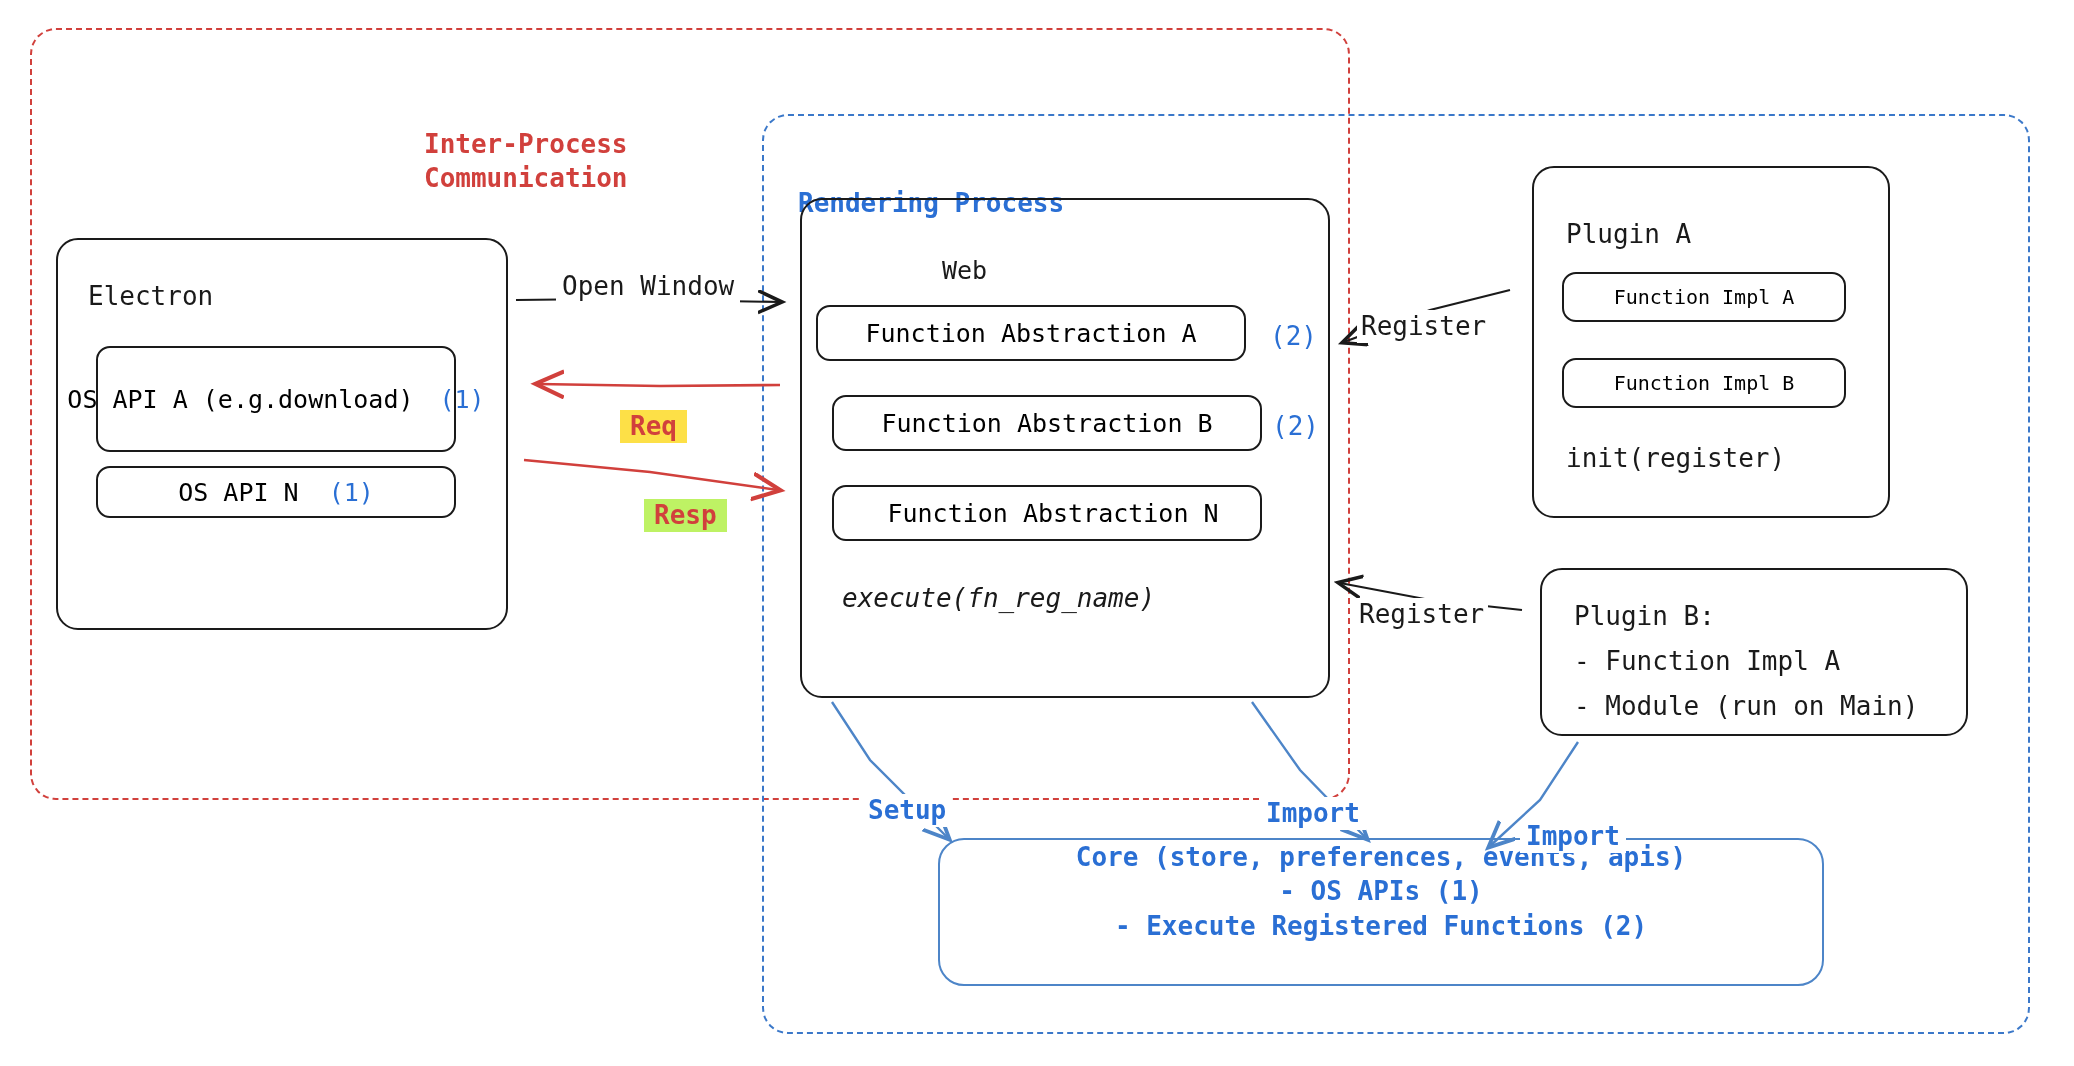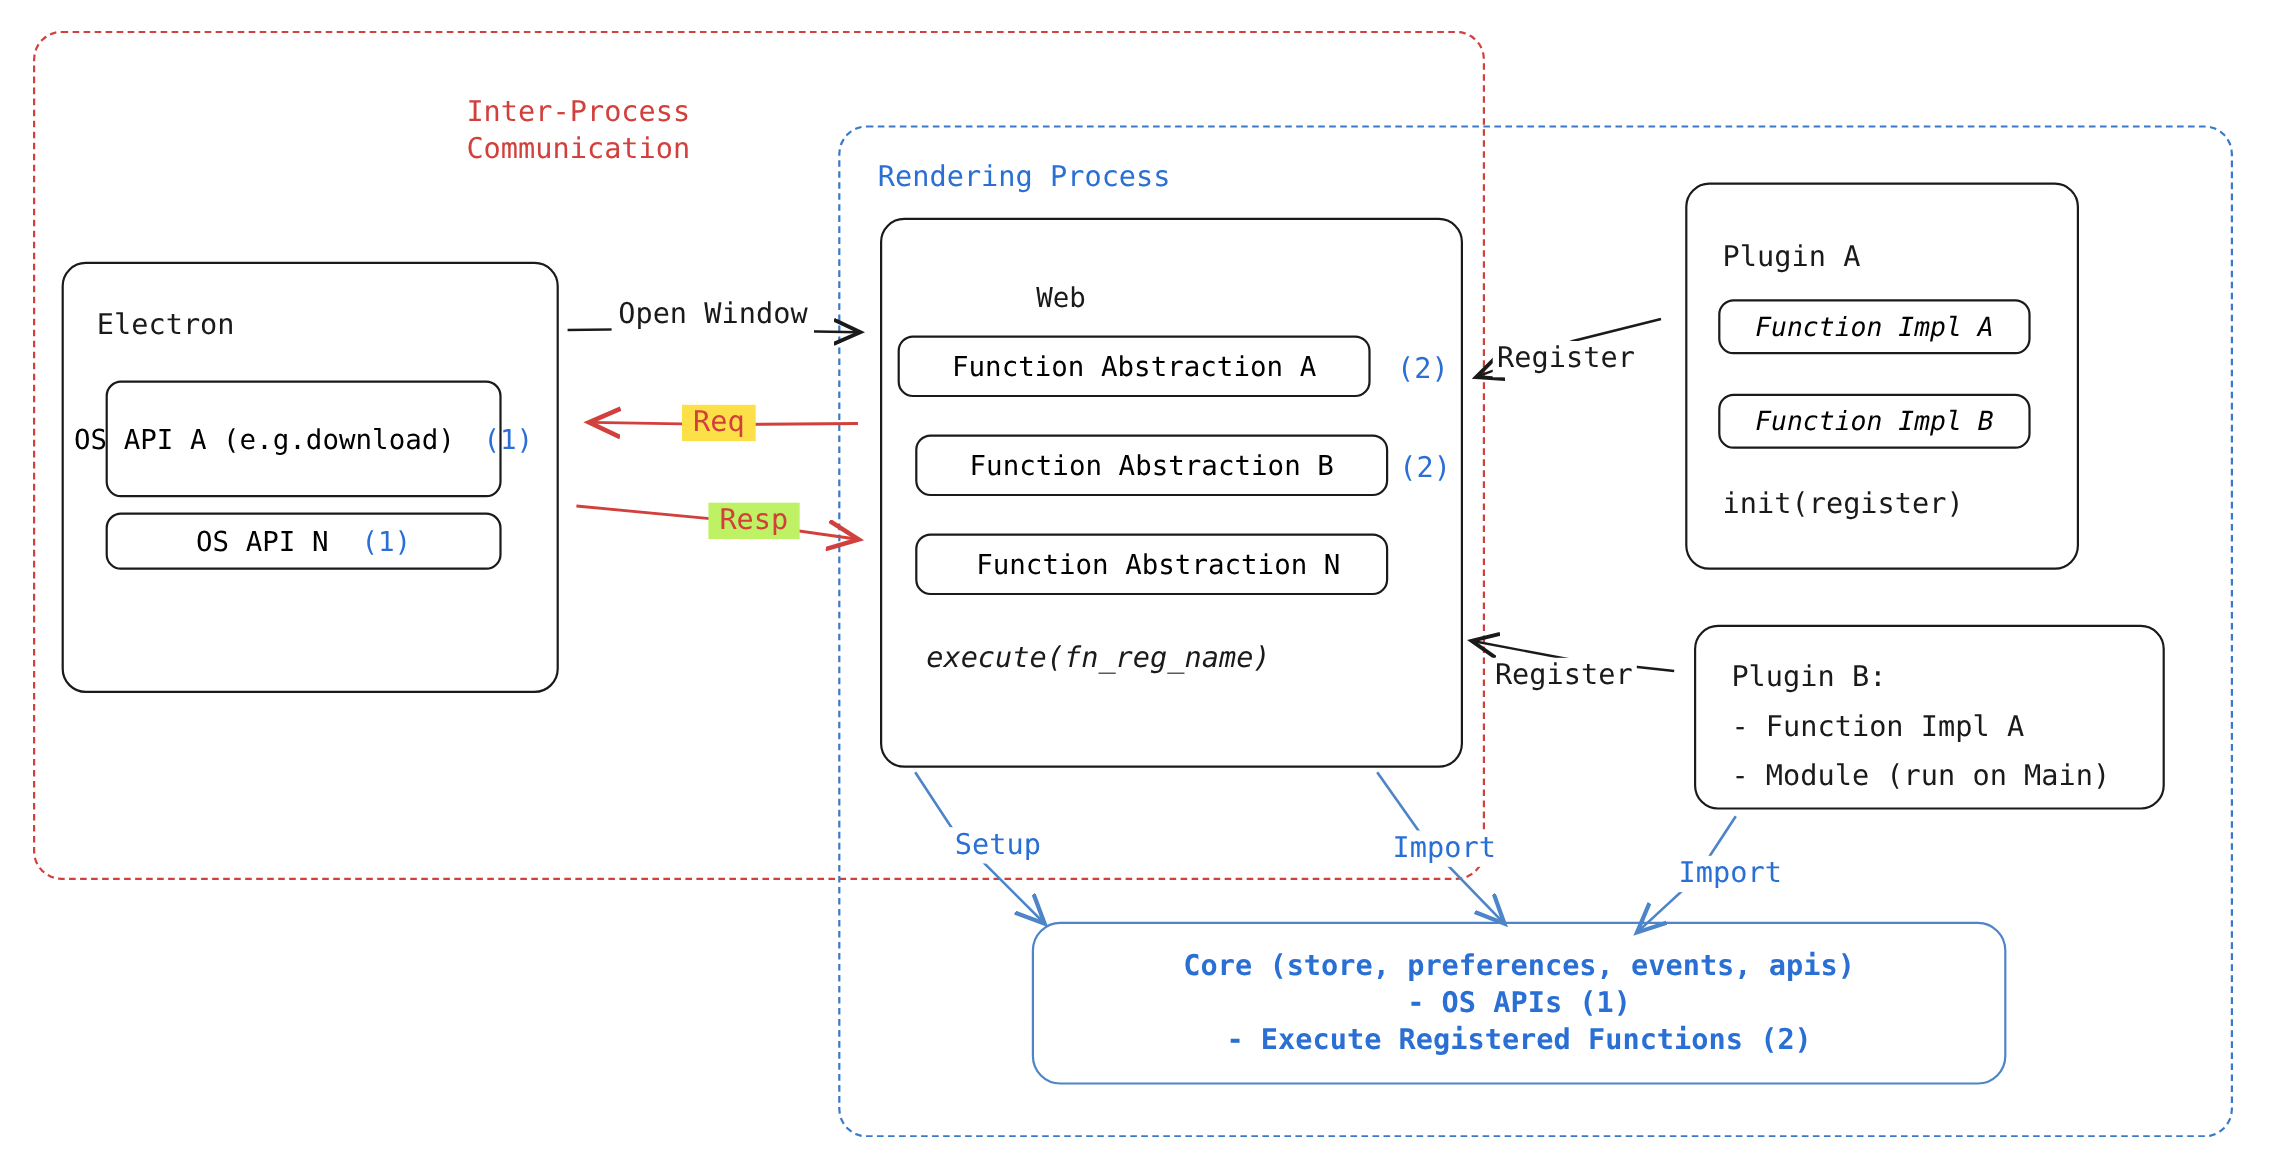--- a/index.html
+++ b/index.html
@@ -51,21 +51,21 @@
   .red-txt  { color: #d1403c; }
   .core-box {
     position: absolute;
     box-sizing: border-box;
     border: 2.4px solid #4d85c8;
     border-radius: 26px;
     background: transparent;
     display: flex;
     flex-direction: column;
     align-items: center;
-    justify-content: center;
+    justify-content: flex-start;
   }
   .core-line {
     color: #2a6fd4;
     font-weight: bold;
     white-space: pre;
     line-height: 1.32;
   }
   .dashed-red {
     position: absolute;
     box-sizing: border-box;
@@ -73,24 +73,24 @@
     border-radius: 26px;
     background: transparent;
   }
   .dashed-blue {
     position: absolute;
     box-sizing: border-box;
     border: 2.2px dashed #3b78c9;
     border-radius: 26px;
     background: transparent;
   }
-  .t24 { font-size: 24px; font-style: italic; }
+  .t24 { font-size: 20px; }
   .t25 { font-size: 25px; }
   .t26 { font-size: 26px; }
-  .bold { font-weight: normal; }
+  .bold { font-weight: bold; margin-top: 42px; }
 </style>
 </head>
 <body>
 
 <div id="canvas">
 
   <div class="dashed-red" style="left:30px; top:28px; width:1320px; height:772px;"></div>
   <div class="label red-txt t26 bold" style="left:424px; top:86px;">Inter-Process</div>
   <div class="label red-txt t26 bold" style="left:424px; top:120px;text-align:right;">Communication</div>
 

